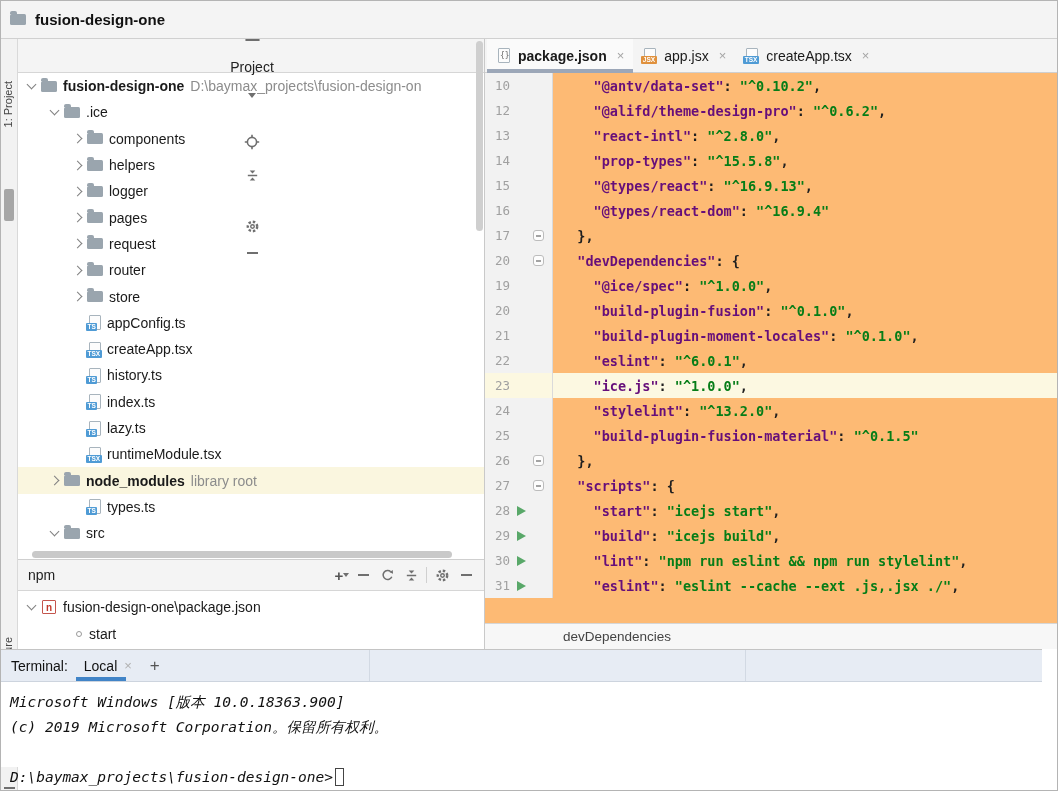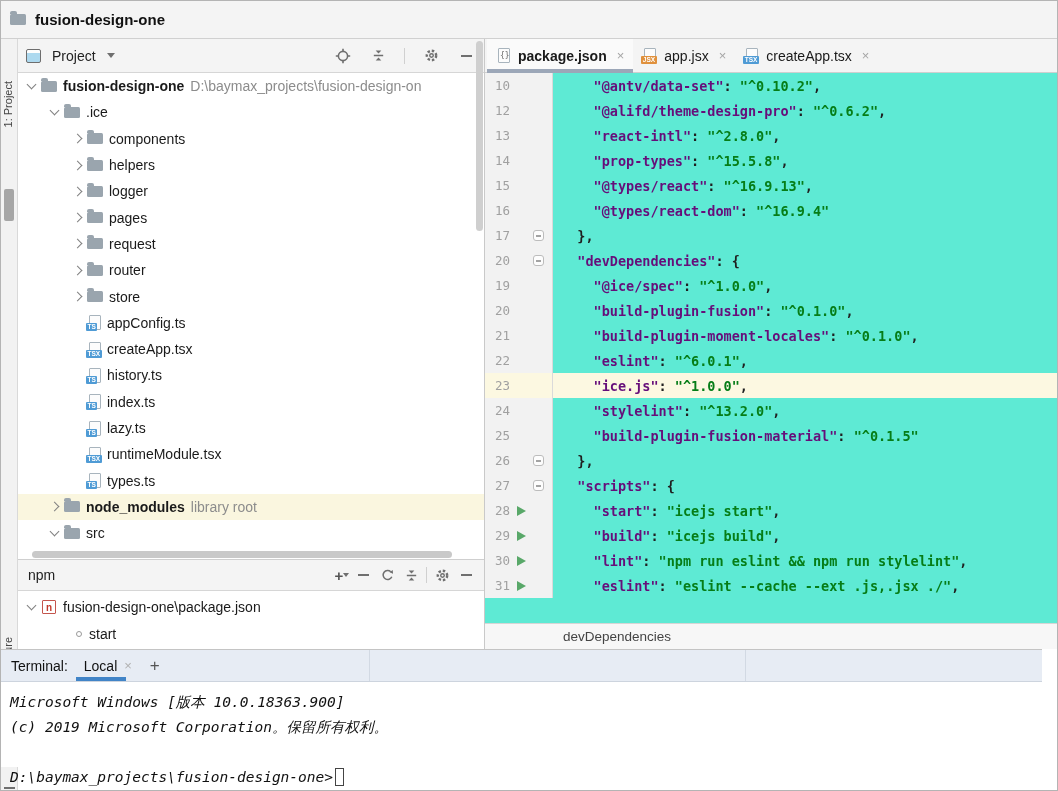--- a/index.html
+++ b/index.html
@@ -34,21 +34,21 @@
   .phead{ display:flex; align-items:center; background:#f4f4f4; border-bottom:1px solid #d6d6d6;
           font-size:14px; color:#222; }
   .phead .spacer{ flex:1; }
   .tbtn{ width:24px; height:24px; display:flex; align-items:center; justify-content:center; }
   .tsep{ width:1px; height:16px; background:#d0d0d0; margin:0 3px; }
   .hline{ width:11px; height:2px; background:#6f6f6f; }
 
   
   .project{ position:absolute; left:17px; top:38px; width:467px; height:520px;
             background:#fff; border-right:1px solid #c9c9c9; overflow:hidden; }
-  .project .phead{ height:34px; padding:0 6px 0 8px; gap:11px; }
+  .project .phead{ height:34px; padding:0 6px 0 8px; gap:18px;flex-direction:column; }
   .pwicon{ width:15px; height:14px; border:1.5px solid #6e6e6e; border-radius:2px;
            background:linear-gradient(180deg,#fdfdfd 0 28%,#add9ef 28% 100%); }
   .caret{ width:0; height:0; border-left:4.5px solid transparent; border-right:4.5px solid transparent;
           border-top:5px solid #6f6f6f; }
   .tree{ position:absolute; left:0; top:34px; right:0; bottom:0; overflow:hidden; }
   .trow{ display:flex; align-items:center; height:26.3px; font-size:14px; gap:6px; padding-right:4px; white-space:nowrap; }
   .trow.hl{ background:#faf6df; }
   .trow .tname.bold{ font-weight:bold; }
   .tann{ color:#8c8c8c; }
   .chev{ width:7px; height:7px; border-right:1.7px solid #808080; border-bottom:1.7px solid #808080;
@@ -82,21 +82,21 @@
   
   .editor{ position:absolute; left:484px; top:38px; width:574px; height:610px; background:#fff; }
   .tabbar{ position:relative; height:34px; background:#f4f4f4; border-bottom:1px solid #cfcfcf;
            display:flex; align-items:stretch; padding-left:2px; }
   .tab{ display:flex; align-items:center; gap:8px; padding:0 9px; font-size:14px; position:relative; }
   .tab .tab-close{ color:#a5a5a5; font-size:13px; margin-left:2px; }
   .tab.active{ background:#fafafa; }
   .tab.active .tab-label{ font-weight:bold; }
   .tab.active::after{ content:""; position:absolute; left:0; right:0; bottom:-1px; height:4px; background:#9ca7b8; }
 
-  .codearea{ position:absolute; left:0; top:34px; right:0; bottom:26px; overflow:hidden; background:#5eead4; }
+  .codearea{ position:absolute; left:0; top:34px; right:0; bottom:26px; overflow:hidden; background:#fdba74; }
   .cl{ display:flex; align-items:center; height:25px; font-family:"DejaVu Sans Mono",monospace; }
   .gut{ display:flex; align-items:center; align-self:stretch; background:#f2f2f2; border-right:1px solid #dadada;
         width:68px; flex:0 0 auto; }
   .cl.hl{ background:#fcf8e1; }
   .cl.hl .gut{ background:#fcf8e1; }
   .ln{ width:28px; text-align:right; color:#a0a0a0; font-size:12.5px; padding-right:3px; }
   .gA{ width:16px; display:flex; justify-content:center; }
   .gB{ width:18px; display:flex; justify-content:center; }
   .run{ width:0; height:0; border-left:9px solid #59a869; border-top:5.5px solid transparent;
         border-bottom:5.5px solid transparent; }
@@ -271,33 +271,33 @@
     <span class="tann"></span>
   </div>
         <div class="trow" style="padding-left: 54px;">
     <span class="chev"></span>
     <span class="ficon">
             <span class="badge">TSX</span>
           </span>
     <span class="tname">runtimeModule.tsx</span>
     <span class="tann"></span>
   </div>
-        <div class="trow" style="padding-left: 54px;">
-    <span class="chev"></span>
-    <span class="ficon">
-            <span class="badge">TS</span>
-          </span>
-    <span class="tname">types.ts</span>
-    <span class="tann"></span>
-  </div>
         <div class="trow hl" style="padding-left: 31px;">
     <span class="chev right"></span>
     <span class="folder"></span>
     <span class="tname bold">node_modules</span>
     <span class="tann">library root</span>
+  </div>
+        <div class="trow" style="padding-left: 54px;">
+    <span class="chev"></span>
+    <span class="ficon">
+            <span class="badge">TS</span>
+          </span>
+    <span class="tname">types.ts</span>
+    <span class="tann"></span>
   </div>
         <div class="trow" style="padding-left: 31px;">
     <span class="chev down"></span>
     <span class="folder"></span>
     <span class="tname">src</span>
     <span class="tann"></span>
   </div>
       </div>
     <div class="vsb"></div>
     <div class="hsb"></div>

